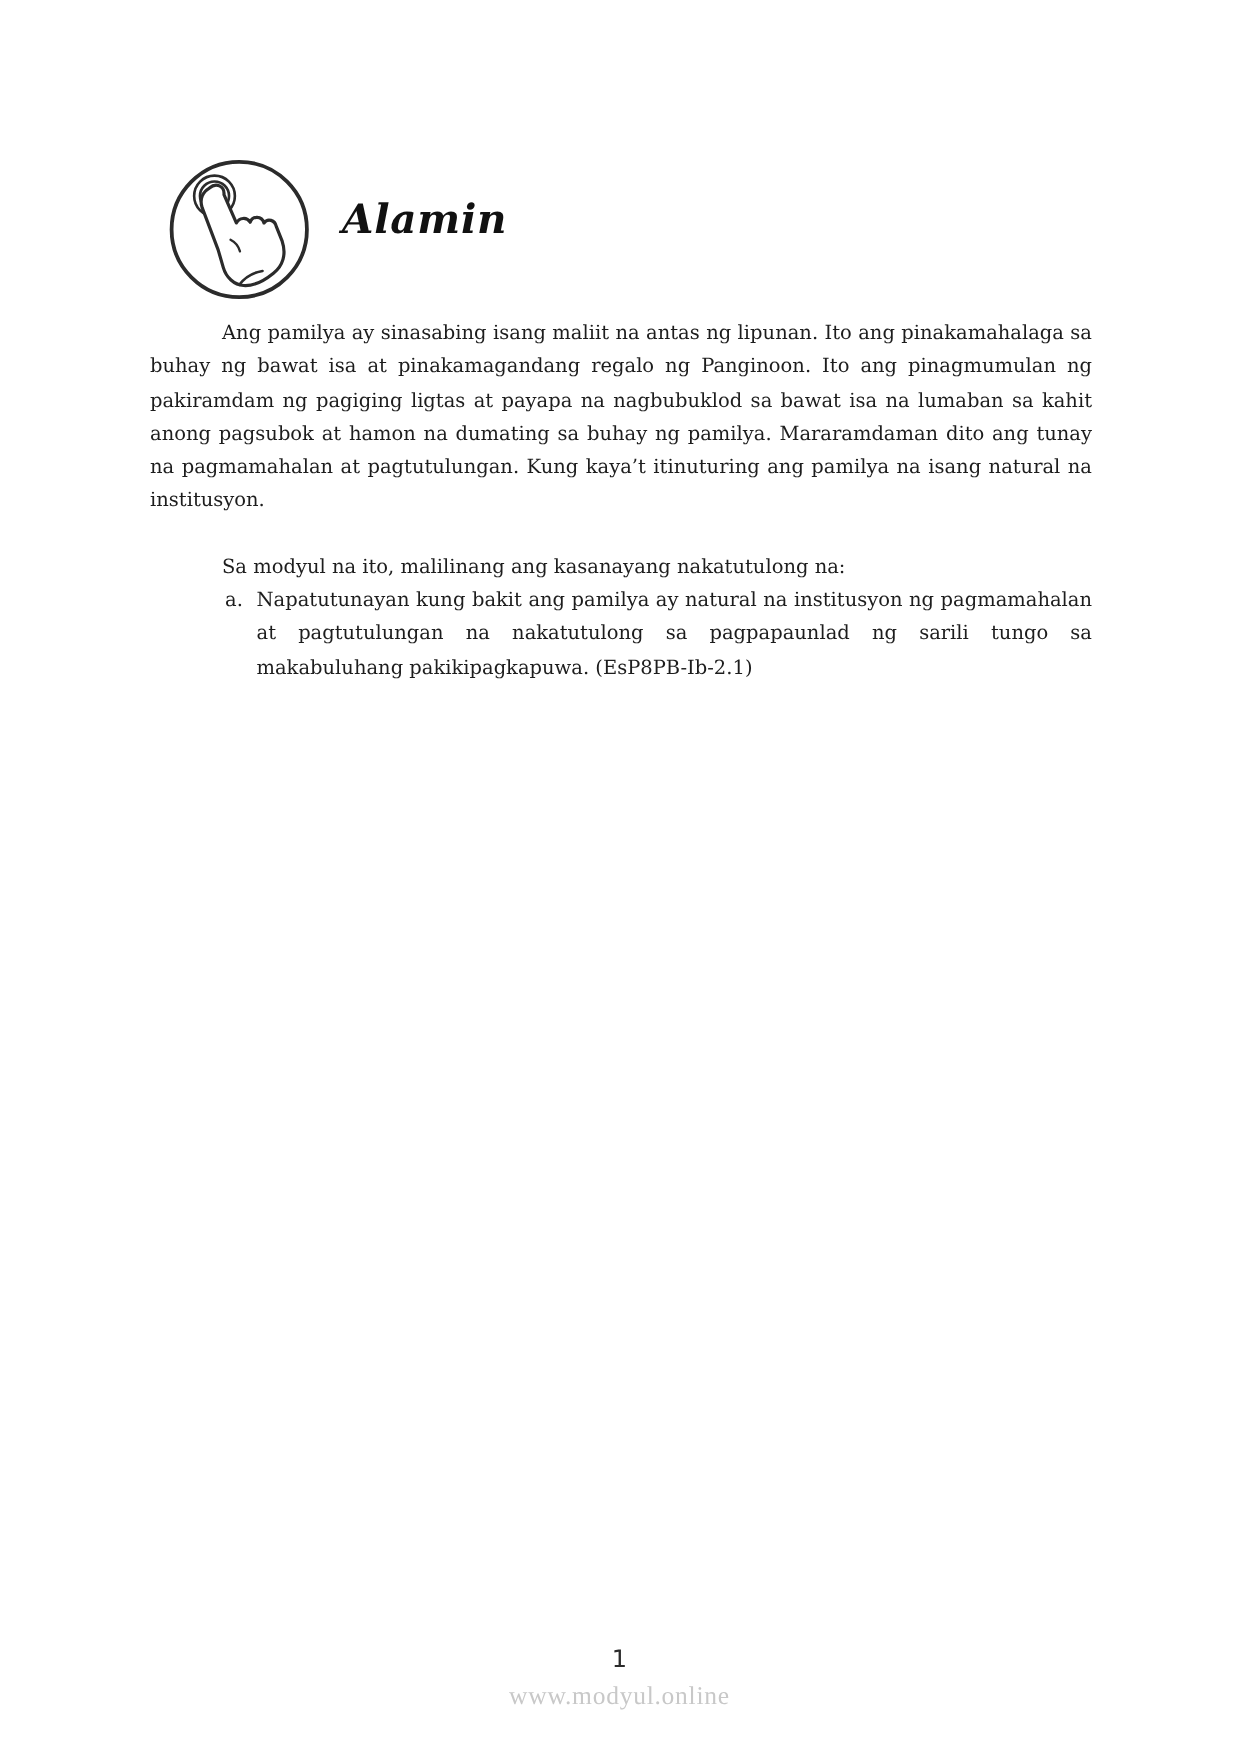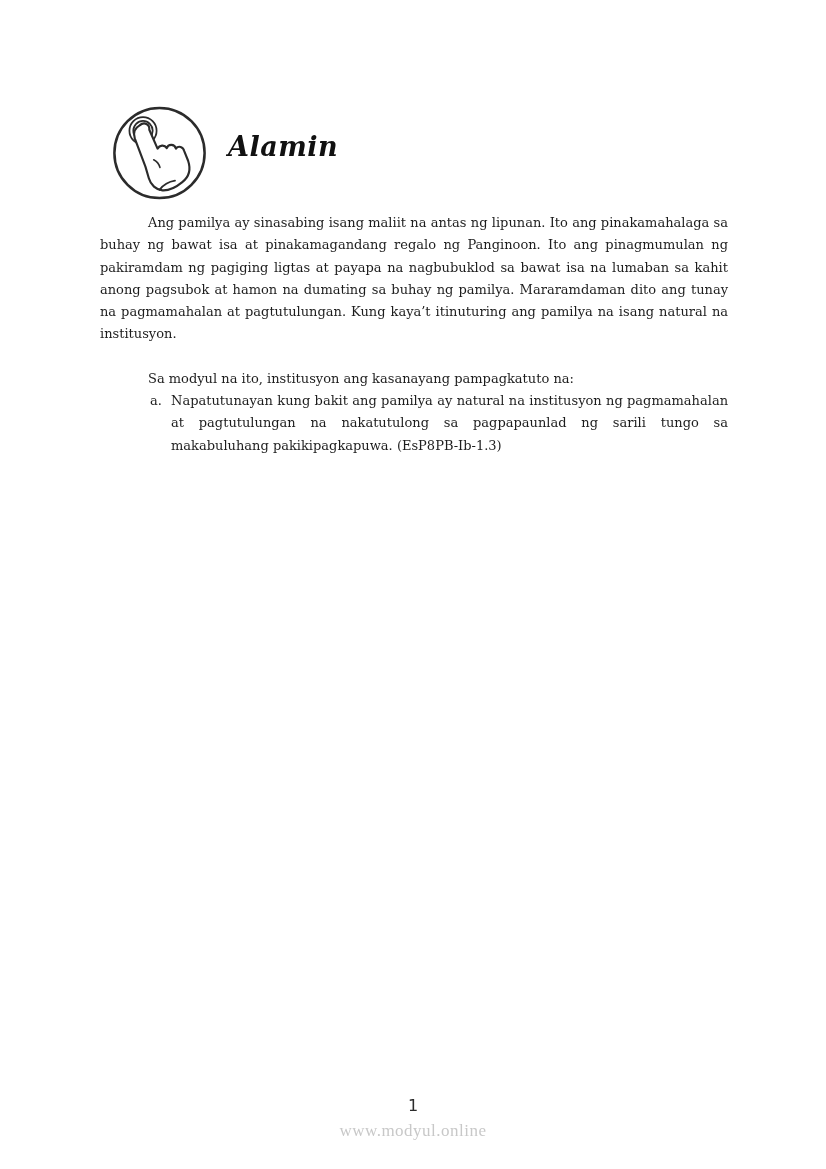--- a/index.html
+++ b/index.html
@@ -120,23 +120,23 @@
         <path d="M50,88 Q56,80 66,78.5" fill="none" stroke="#2b2b2b" stroke-width="1.8" stroke-linecap="round"></path>
 
         <path d="M44,57 Q49,59.5 50.5,65" fill="none" stroke="#2b2b2b" stroke-width="1.6" stroke-linecap="round"></path>
       </svg>
     </div>
     <h1 class="section-title">Alamin</h1>
   </div>
 
   <div class="content">
     <p>Ang pamilya ay sinasabing isang maliit na antas ng lipunan. Ito ang pinakamahalaga sa buhay ng bawat isa at pinakamagandang regalo ng Panginoon. Ito ang pinagmumulan ng pakiramdam ng pagiging ligtas at payapa na nagbubuklod sa bawat isa na lumaban sa kahit anong pagsubok at hamon na dumating sa buhay ng pamilya. Mararamdaman dito ang tunay na pagmamahalan at pagtutulungan. Kung kaya’t itinuturing ang pamilya na isang natural na institusyon.</p>
-    <div class="lead-in">Sa modyul na ito, institusyon ang kasanayang pampagkatuto na:</div>
+    <div class="lead-in">Sa modyul na ito, malilinang ang kasanayang nakatutulong na:</div>
     <div class="objective">
       <span class="objective-marker">a.</span>
-      <span class="objective-text">Napatutunayan kung bakit ang pamilya ay natural na institusyon ng pagmamahalan at pagtutulungan na nakatutulong sa pagpapaunlad ng sarili tungo sa makabuluhang pakikipagkapuwa. (EsP8PB-Ib-1.3)</span>
+      <span class="objective-text">Napatutunayan kung bakit ang pamilya ay natural na institusyon ng pagmamahalan at pagtutulungan na nakatutulong sa pagpapaunlad ng sarili tungo sa makabuluhang pakikipagkapuwa. (EsP8PB-Ib-2.1)</span>
     </div>
   </div>
 
   <div class="page-number">1</div>
   <div class="watermark">www.modyul.online</div>
 
 </div>
 
 </body></html>

